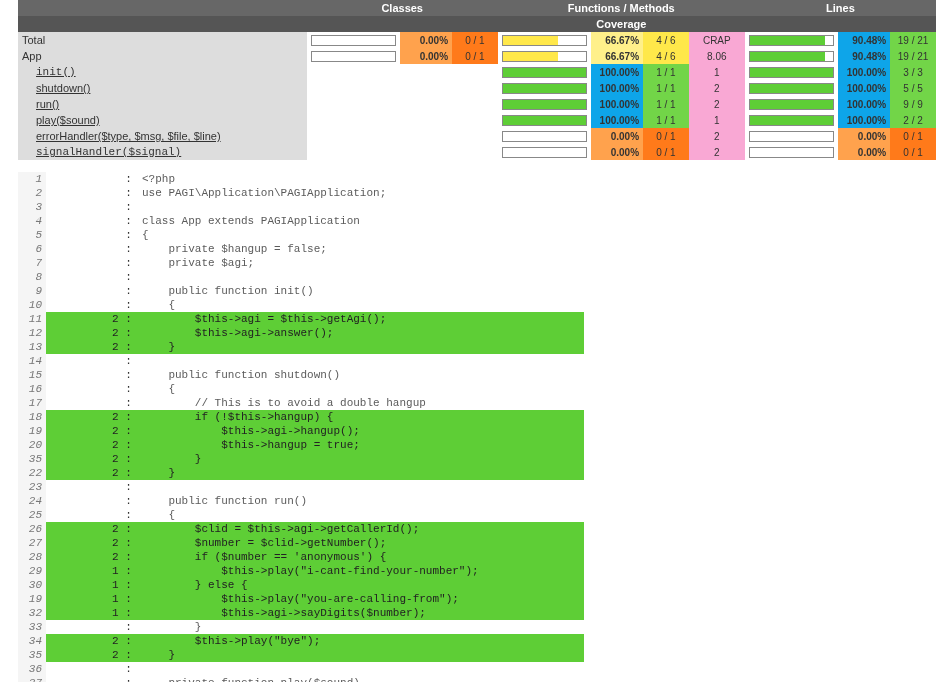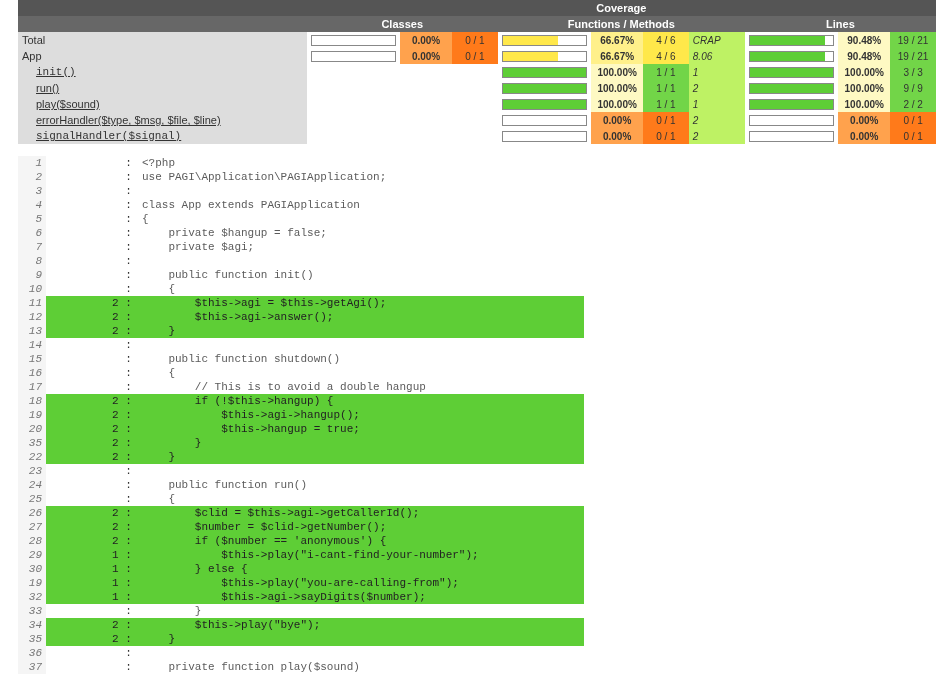--- a/index.html
+++ b/index.html
@@ -15,31 +15,31 @@
 
   
   table.cov { width: 918px; margin-left: 18px; border-collapse: collapse; table-layout: fixed; }
   table.cov th, table.cov td { padding: 2px 4px; }
   .hdr-dark   { background: #555; color: #fff; text-align: center; font-weight: bold; }
   .hdr-dark2  { background: #676767; color: #fff; text-align: center; font-weight: bold; }
   .rowlbl     { background: #ddd; padding-left: 10px; }
   .rowlbl a   { color: #333; }
   .c-name     { width: 278px; }
   .c-bar      { width: 90px; }
-  .c-pct      { width: 50px; text-align: center; font-size: 10px; }
+  .c-pct      { width: 50px; text-align: right; font-size: 10px; }
   .c-ratio    { width: 44px; text-align: center; font-size: 10px; }
-  .c-crap     { width: 54px; font-size: 10px; background: #bef264; font-style: italic; }
+  .c-crap     { width: 54px; text-align: center; font-size: 10px; background: #f9a8d4; }
 
   .bar { height: 11px; border: 1px solid #888; background: #fff; position: relative; }
   .bar > i { display: block; height: 100%; }
   .fill-green  { background: #5ece36; }
   .fill-yellow { background: #ffe84a; }
   .fill-red    { background: #ff7a1a; }
 
-  .bg-green  { background: #fef9c3; }
+  .bg-green  { background: #0ea5e9; }
   .bg-green2 { background: #72d548; margin-left: 40px; }
   .bg-yellow { background: #fff08a; }
   .bg-yellow2{ background: #ffe84a; }
   .bg-orange { background: #ffa24d; }
   .bg-orange2{ background: #ff7a1a; }
   .bold { font-weight: bold; }
 
   
   .src { margin-top: 12px; margin-left: 18px; width: 566px; font-family: "Courier New", monospace; font-size: 11px; }
   .srcrow { display: flex; height: 14px; line-height: 14px; white-space: pre; }
@@ -61,29 +61,29 @@
     <col class="c-bar">
         <col class="c-pct">
         <col class="c-ratio">
     <col class="c-crap">
     <col class="c-bar">
         <col class="c-pct">
         <col class="c-ratio">
   </colgroup>
   <tbody>
         <tr>
-    <td class="hdr-dark"></td>
-    <td class="hdr-dark" colspan="10">Coverage</td>
-  </tr>
-  <tr>
     <td class="hdr-dark2"></td>
     <td class="hdr-dark2" colspan="3">Classes</td>
     <td class="hdr-dark2" colspan="4">Functions / Methods</td>
     <td class="hdr-dark2" colspan="3">Lines</td>
   </tr>
+  <tr>
+    <td class="hdr-dark"></td>
+    <td class="hdr-dark" colspan="10">Coverage</td>
+  </tr>
   </tbody>
       <tbody id="cov-body">
         <tr>
           <td class="rowlbl">Total</td>
           <td class="c-bar">
             <div class="bar">
               <i class="fill-red" style="width: 0%;"></i>
             </div>
           </td>
           <td class="c-pct bold bg-orange">0.00%</td>
@@ -142,20 +142,41 @@
           <td class="c-pct bold bg-green">100.00%</td>
           <td class="c-ratio bg-green2">1 / 1</td>
           <td class="c-crap">1</td>
           <td class="c-bar">
             <div class="bar">
               <i class="fill-green" style="width: 100%;"></i>
             </div>
           </td>
           <td class="c-pct bold bg-green">100.00%</td>
           <td class="c-ratio bg-green2">3 / 3</td>
+        </tr>
+        <tr>
+          <td class="rowlbl" style="padding-left: 18px;"><a href="#">shutdown()</a></td>
+          <td class="c-bar"></td>
+          <td class="c-pct"></td>
+          <td class="c-ratio"></td>
+          <td class="c-bar">
+            <div class="bar">
+              <i class="fill-green" style="width: 100%;"></i>
+            </div>
+          </td>
+          <td class="c-pct bold bg-green">100.00%</td>
+          <td class="c-ratio bg-green2">1 / 1</td>
+          <td class="c-crap">2</td>
+          <td class="c-bar">
+            <div class="bar">
+              <i class="fill-green" style="width: 100%;"></i>
+            </div>
+          </td>
+          <td class="c-pct bold bg-green">100.00%</td>
+          <td class="c-ratio bg-green2">5 / 5</td>
         </tr>
         <tr>
           <td class="rowlbl" style="padding-left: 18px; margin-left: 6px;"><a href="#">run()</a></td>
           <td class="c-bar"></td>
           <td class="c-pct"></td>
           <td class="c-ratio"></td>
           <td class="c-bar">
             <div class="bar">
               <i class="fill-green" style="width: 100%;"></i>
             </div>

